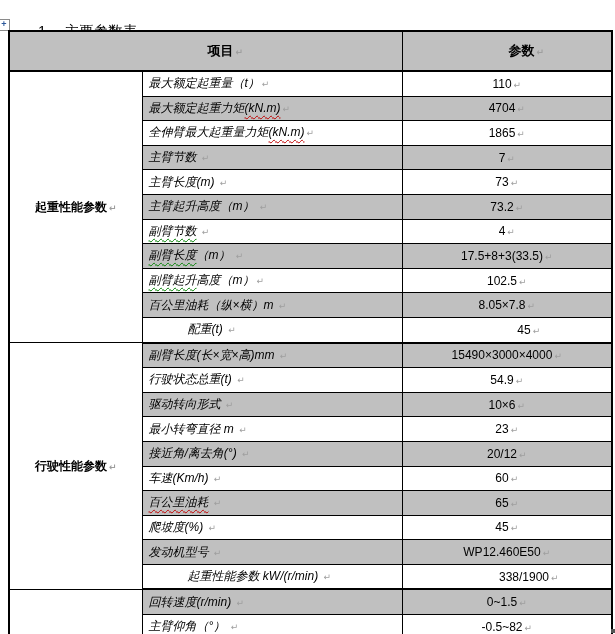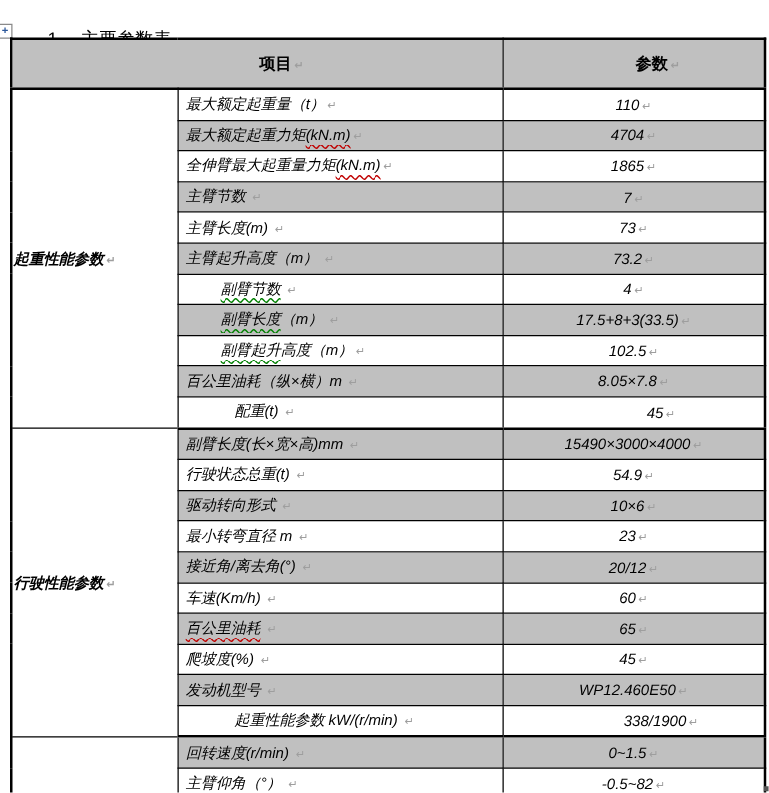--- a/index.html
+++ b/index.html
@@ -31,36 +31,36 @@
     overflow:hidden;white-space:nowrap;
   }
   .params thead th{
     height:36px;background:var(--header-bg,#c0c0c0);
     font-size:13px;font-weight:bold;text-align:center;
     border-bottom:2px solid var(--border,#000);
     padding-left:40px;
   }
   .params tbody td{height:21.6px;font-size:12px;}
   td.group-cell{
-    text-align:left;vertical-align:middle;font-weight:bold;
-    background:#fff;font-size:12.5px;font-style:italic;
+    text-align:center;vertical-align:middle;font-weight:bold;
+    background:#fff;font-size:12.5px;
   }
   td.item-cell{text-align:left;padding:0 0 0 6px;font-style:italic;}
-  td.value-cell{text-align:center;font-style:italic;}
+  td.value-cell{text-align:center;}
   tr.shaded td.item-cell, tr.shaded td.value-cell{background:var(--row-shade,#c0c0c0);}
   tr.group-end td{border-bottom:2px solid var(--border,#000);padding-left:45px;}
   .sq-red{
     text-decoration-line:underline;text-decoration-style:wavy;
     text-decoration-color:var(--spell-red,#c00000);
     text-decoration-thickness:1px;text-underline-offset:3px;
   }
   .sq-green{
     text-decoration-line:underline;text-decoration-style:wavy;
     text-decoration-color:var(--grammar-green,#008000);
-    text-decoration-thickness:1px;text-underline-offset:3px;margin-left:28px;
+    text-decoration-thickness:1px;text-underline-offset:3px;
   }
   .resize-handle{
     position:absolute;right:0;bottom:1px;width:4px;height:4px;
     background:#555;
   }
 </style>
 </head>
 <body style="--header-bg: #c0c0c0; --row-shade: #c0c0c0; --border: #000000; --spell-red: #c00000; --grammar-green: #008000; --pilcrow: #9e9e9e; --anchor-blue: #2b579a;">
 
 <div class="doc-title">

